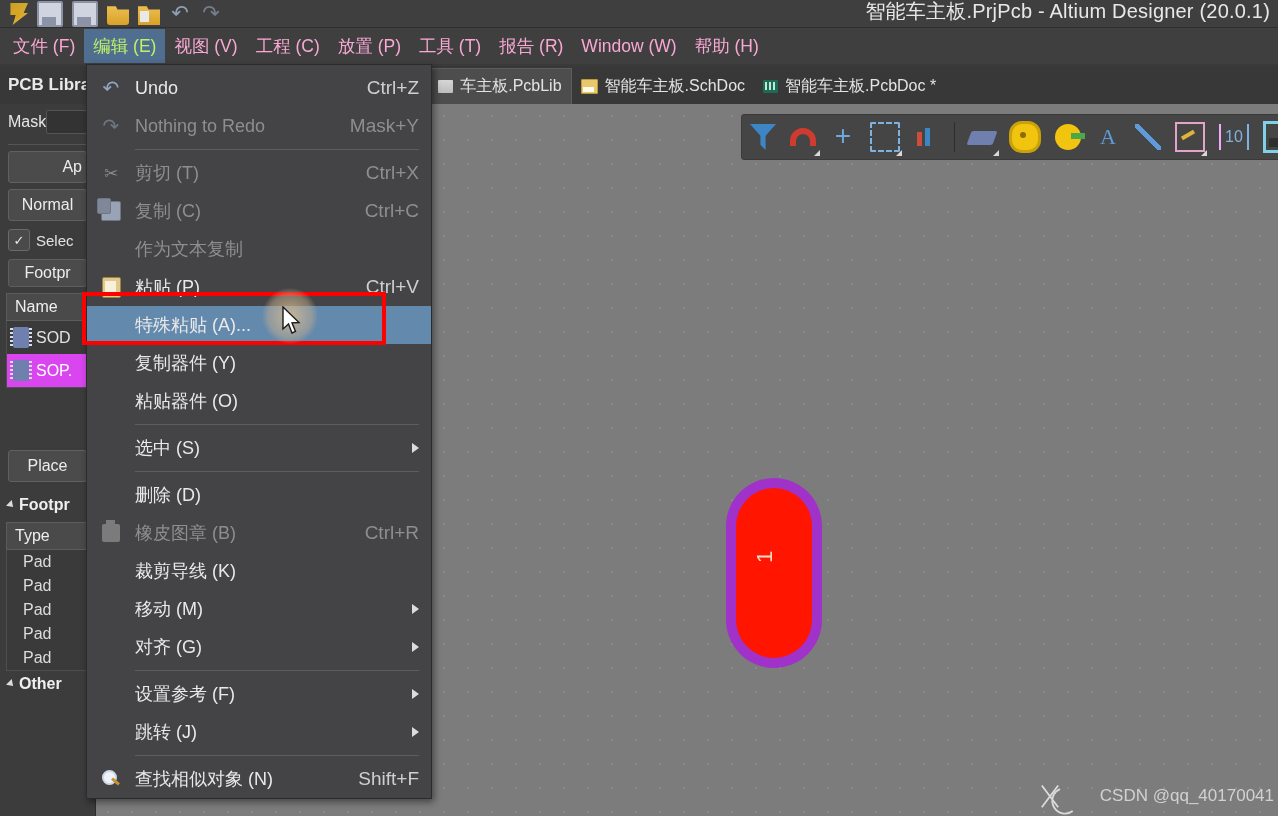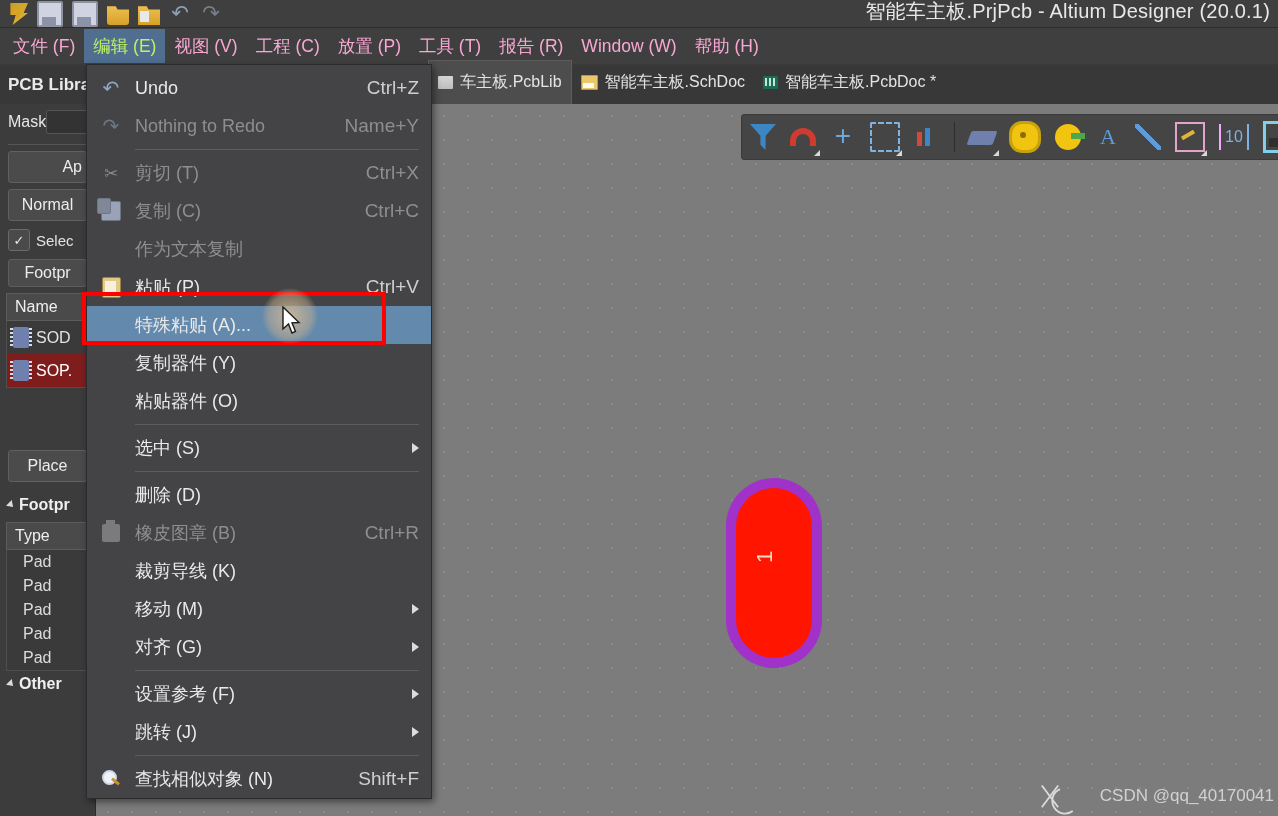--- a/index.html
+++ b/index.html
@@ -65,21 +65,21 @@
   .tabstrip{
     position:absolute;left:0;top:66px;width:1278px;height:38px;
     background:#383838;border-bottom:1px solid #2c2c2c;
     display:flex;align-items:flex-end;
   }
   .panel-title{
     font-size:17px;font-weight:bold;color:#eaeaea;padding:0 8px 9px 8px;white-space:nowrap;
   }
   .doctab{
     display:flex;align-items:center;gap:7px;
-    font-size:16px;color:#e4e4e4;padding:6px 9px;height:44px;box-sizing:border-box;
+    font-size:16px;color:#e4e4e4;padding:6px 9px;height:36px;box-sizing:border-box;
     white-space:nowrap;
   }
   .doctab.sel{background:#4d4d4d;border:1px solid #5c5c5c;border-bottom:none;}
   .tab-ic{width:15px;height:13px;display:inline-block;flex:none;border-radius:1px;}
   .tab-ic.pcblib{background:linear-gradient(#d6d6d6,#bdbdbd);}
   .tab-ic.sch{background:#e8c86a;border:1px solid #b99a3c;position:relative;}
   .tab-ic.sch:after{content:"";position:absolute;left:1px;bottom:1px;width:11px;height:5px;background:#fdfaf0;}
   .tab-ic.pcb{background:#1d6b55;position:relative;}
   .tab-ic.pcb:after{content:"";position:absolute;left:2px;top:2px;width:10px;height:8px;
     background:repeating-linear-gradient(90deg,#bfe8d8 0 2px,transparent 2px 4px);}
@@ -109,21 +109,21 @@
     margin:6px 8px 0 8px;background:#4b4b4b;border:1px solid #5e5e5e;border-radius:3px;
     height:26px;display:flex;align-items:center;justify-content:center;font-size:16px;color:#ececec;
     overflow:hidden;white-space:nowrap;
   }
   .grid-head{
     margin:6px 6px 0 6px;background:#4a4a4a;border:1px solid #5c5c5c;
     height:26px;display:flex;align-items:center;padding-left:8px;font-size:16px;color:#efefef;
   }
   .grid-body{margin:0 6px;background:#3a3a3a;border:1px solid #4e4e4e;border-top:none;}
   .grid-row{display:flex;align-items:center;gap:7px;height:33px;padding-left:6px;font-size:16px;color:#e3e3e3;}
-  .grid-row.sel{background:#7f1d1d;color:#fff;}
+  .grid-row.sel{background:#d946ef;color:#fff;}
   .chip-ic{width:16px;height:21px;flex:none;background:#6f7fae;border-radius:2px;position:relative;}
   .chip-ic:before,.chip-ic:after{
     content:"";position:absolute;top:1px;width:3px;height:19px;
     background:repeating-linear-gradient(#d8dce8 0 2px,transparent 2px 4px);
   }
   .chip-ic:before{left:-3px;}.chip-ic:after{right:-3px;}
   .section-head{display:flex;align-items:center;gap:5px;padding:8px;font-size:16px;font-weight:bold;color:#efefef;}
   .tri{width:0;height:0;border-left:6px solid #dcdcdc;border-top:4px solid transparent;border-bottom:4px solid transparent;transform:rotate(45deg);}
   .type-row{font-size:16px;color:#dcdcdc;padding:3px 0 3px 16px;}
 
@@ -365,21 +365,21 @@
 
     <div class="mrow">
       <span class="micon mi-undo">↶</span>
       <span class="mlabel" style="text-decoration:underline;text-decoration-color:transparent">Undo</span>
       <span class="mkey">Ctrl+Z</span>
     </div>
 
     <div class="mrow disabled">
       <span class="micon mi-redo">↷</span>
       <span class="mlabel">Nothing to Redo</span>
-      <span class="mkey">Name+Y</span>
+      <span class="mkey">Mask+Y</span>
     </div>
 
     <div class="msep"></div>
 
     <div class="mrow disabled">
       <span class="micon mi-cut">✂</span>
       <span class="mlabel">剪切 (T)</span>
       <span class="mkey">Ctrl+X</span>
     </div>
 

